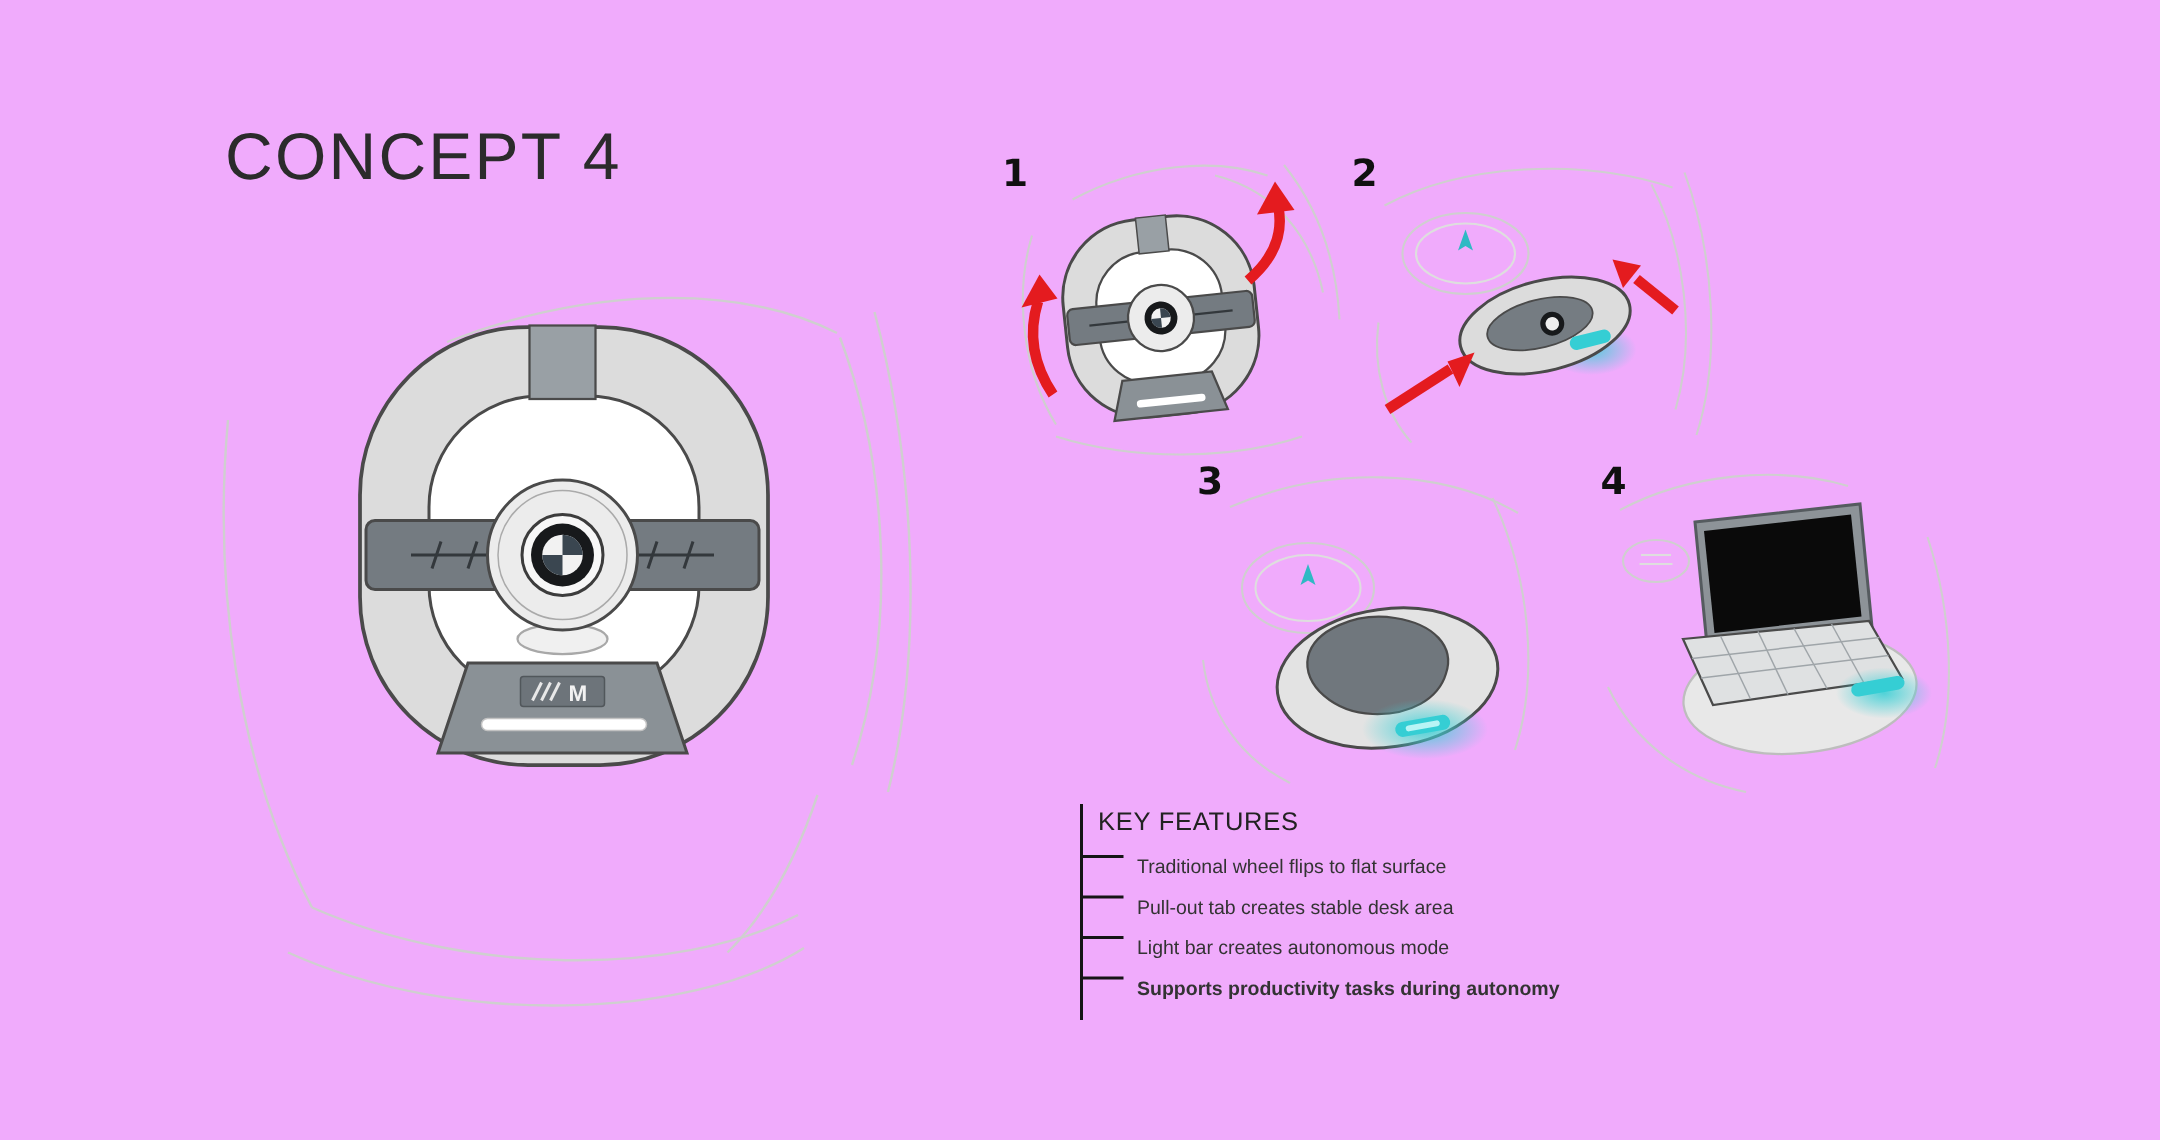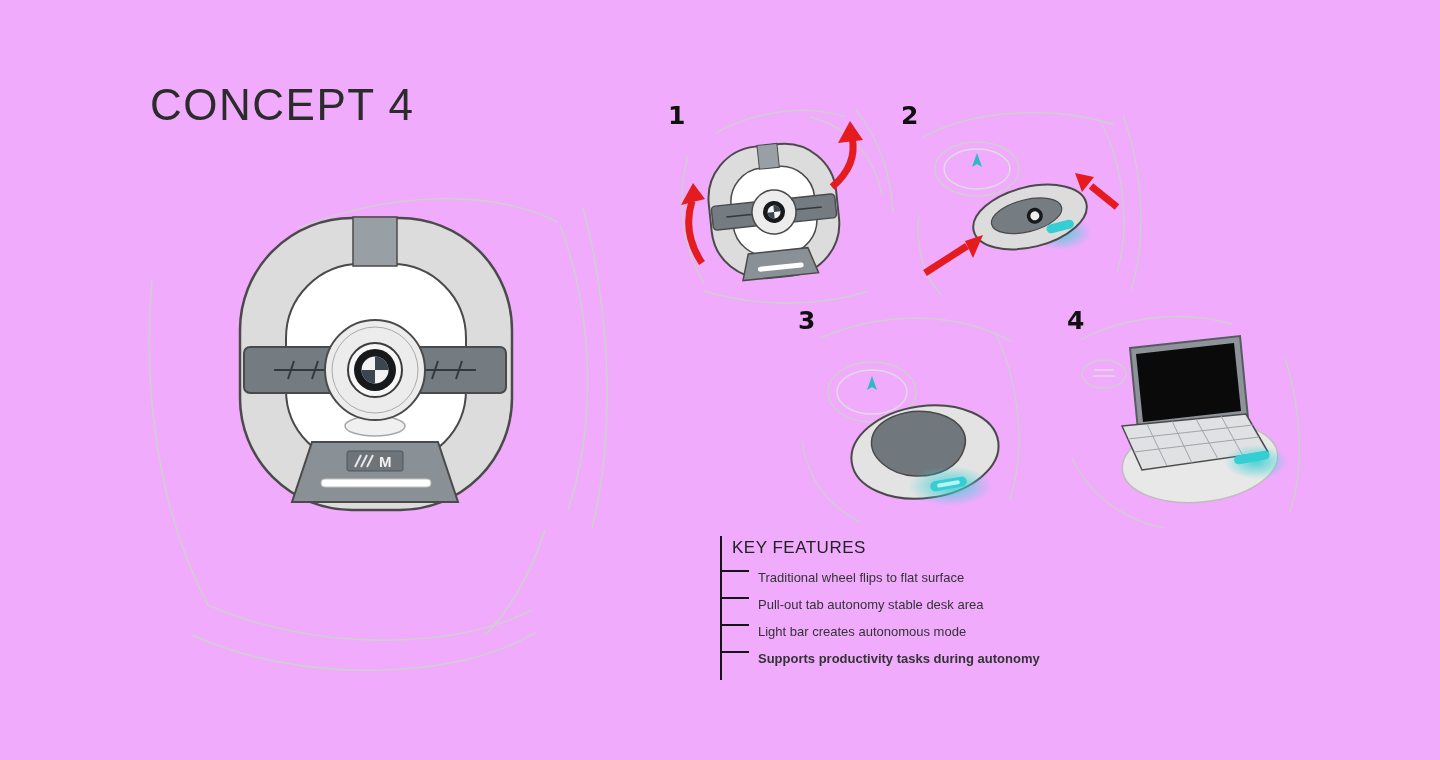--- a/index.html
+++ b/index.html
@@ -212,21 +212,21 @@
   </svg>
 
   <div class="features">
     <div class="features-heading">KEY FEATURES</div>
     <div class="feature-row">
       <span class="tick"></span>
       <span class="feature-text">Traditional wheel flips to flat surface</span>
     </div>
     <div class="feature-row">
       <span class="tick"></span>
-      <span class="feature-text">Pull-out tab autonomy stable desk area</span>
+      <span class="feature-text">Pull-out tab creates stable desk area</span>
     </div>
     <div class="feature-row">
       <span class="tick"></span>
       <span class="feature-text">Light bar creates autonomous mode</span>
     </div>
     <div class="feature-row">
       <span class="tick"></span>
       <span class="feature-text">Supports productivity tasks during autonomy</span>
     </div>
   </div>

